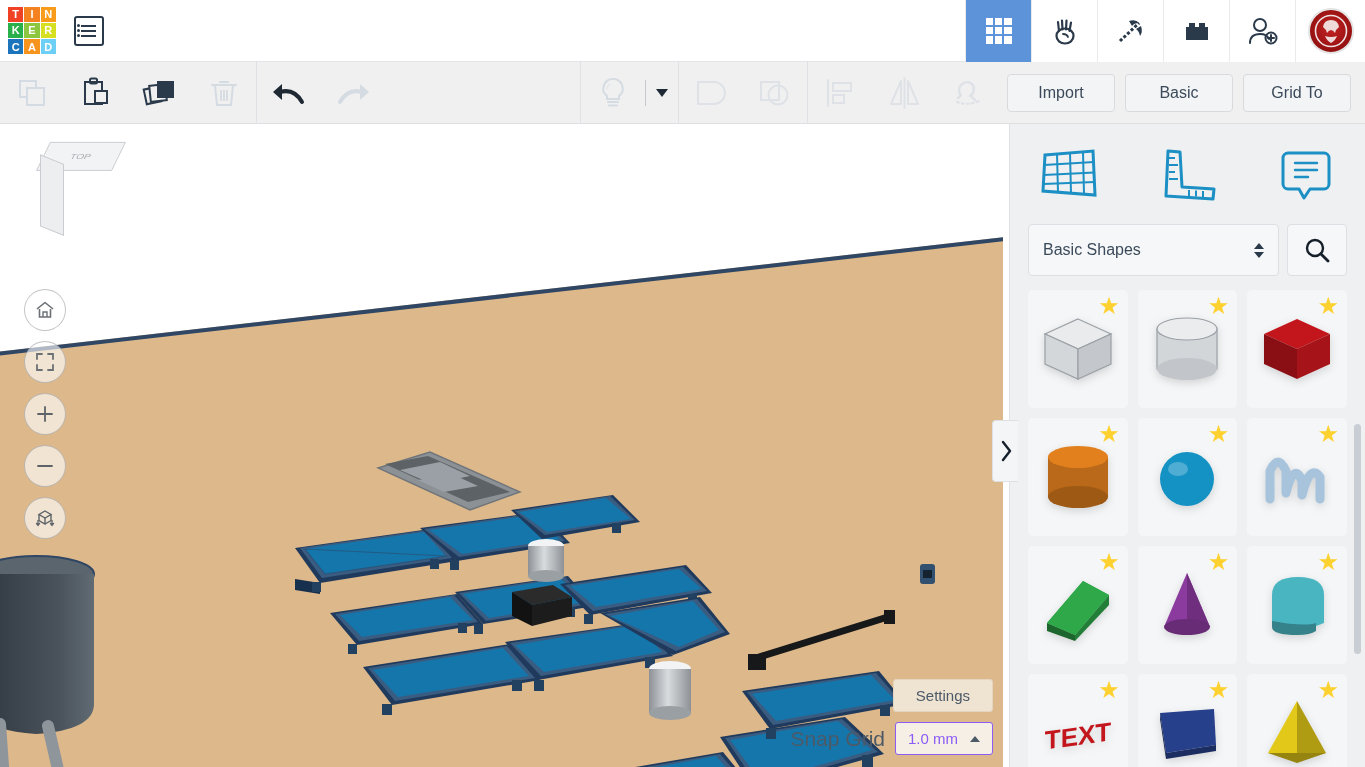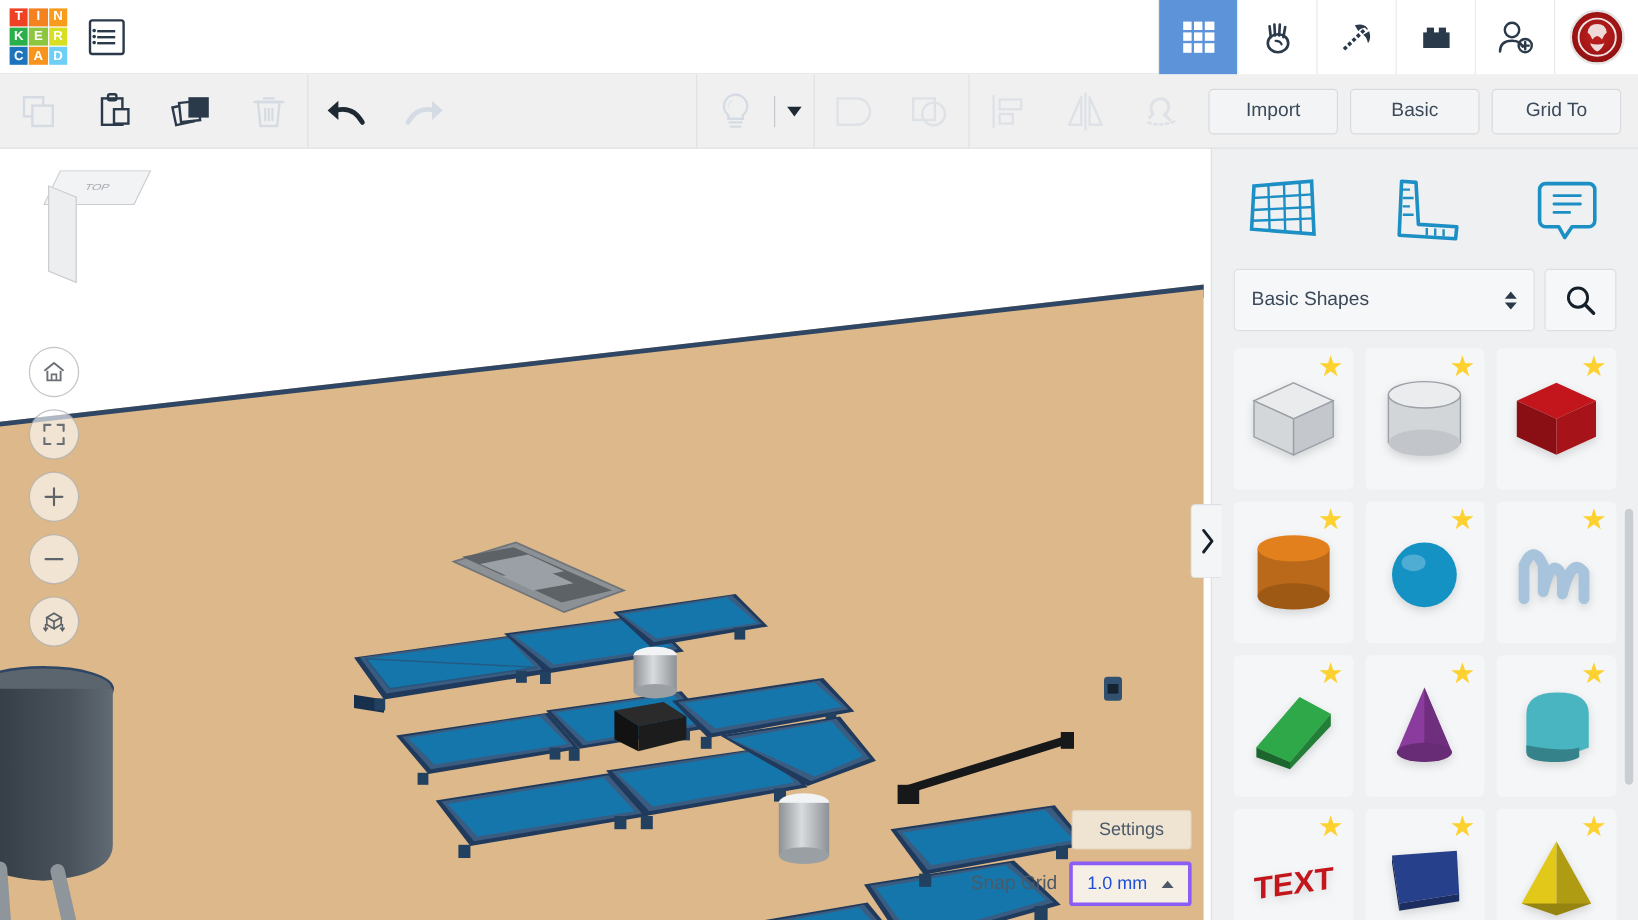--- a/index.html
+++ b/index.html
@@ -126,24 +126,24 @@
   }
   .canvas-bottom {
     position: absolute; right: 10px; bottom: 12px; display: flex; flex-direction: column;
     align-items: flex-end; gap: 10px;
   }
   .settings-btn {
     background: #efe3d2; border: 1px solid #e3d5c0; border-radius: 3px;
     padding: 7px 22px; color: #4c5a68; font-size: 15px;
   }
   .snap-row { display: flex; align-items: center; gap: 10px; }
-  .snap-label { color: #4c5a68; font-size: 16px; }
+  .snap-label { color: #4c5a68; font-size: 21px; }
   .snap-select {
-    background: #f6efe5; border: 3px solid #8b5cf6; border-radius: 3px;
-    padding: 7px 12px; color: #1d4ed8; font-size: 15px;
+    background: #f6efe5; border: 1px solid #8b5cf6; border-radius: 3px;
+    padding: 7px 12px; color: #8b5cf6; font-size: 15px;
     display: flex; align-items: center; gap: 12px;
   }
   .up-caret { width:0;height:0;border-left:5px solid transparent;border-right:5px solid transparent;border-bottom:6px solid #4c5a68; }
 
   
   .panel-handle {
     position: absolute; left: 992px; top: 420px; width: 26px; height: 62px;
     background: #f4f5f7; border: 1px solid #dcdfe3; border-right: none;
     border-radius: 4px 0 0 4px;
     display: flex; align-items: center; justify-content: center;

